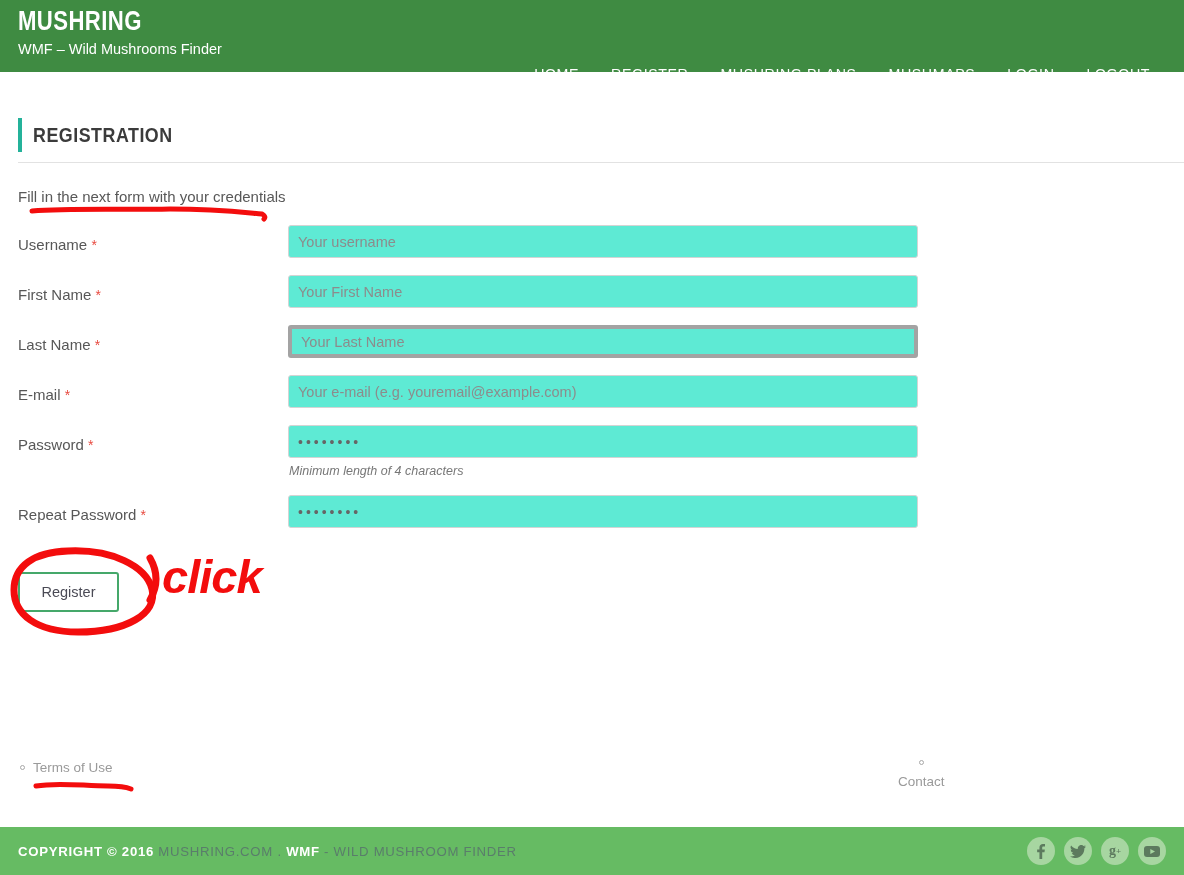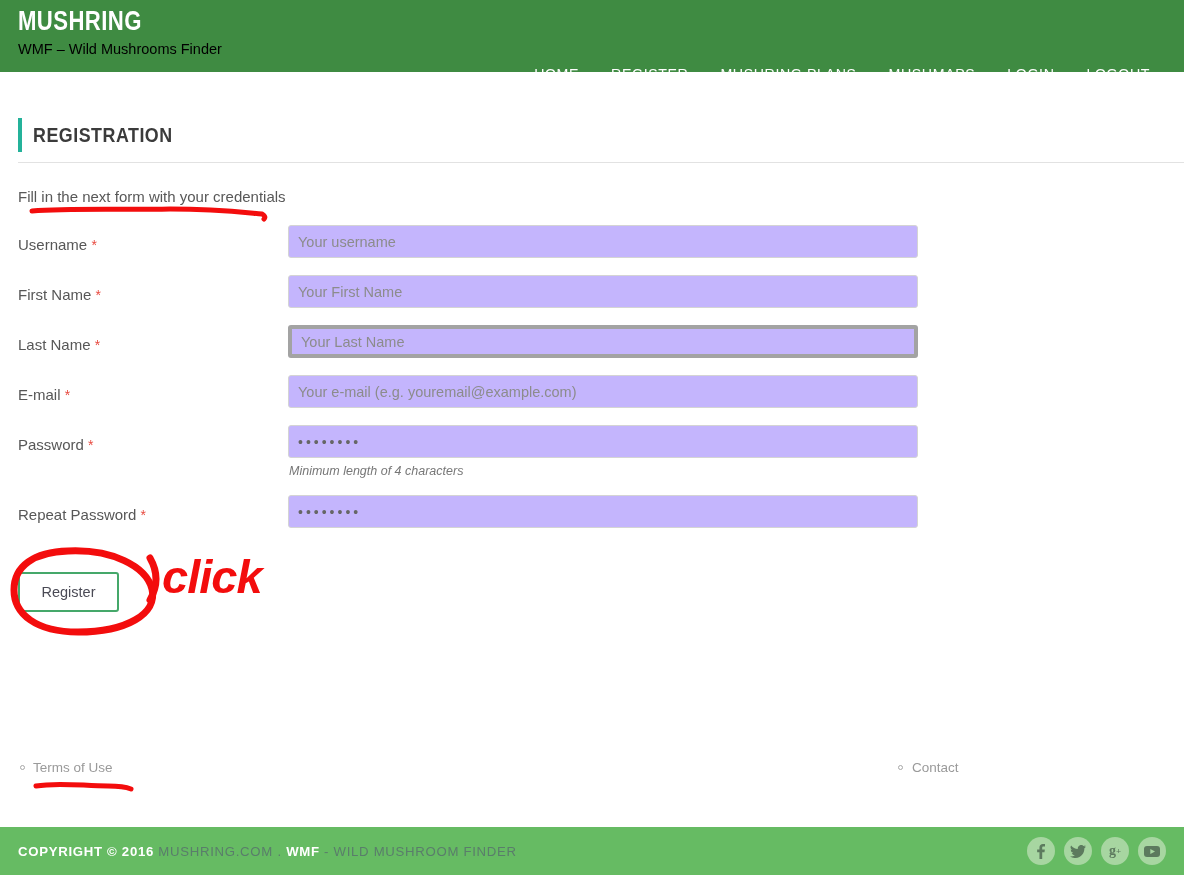--- a/index.html
+++ b/index.html
@@ -19,21 +19,21 @@
     background:#3f8b42;
     display:flex; align-items:flex-start; justify-content:space-between;
   }
   .brand { padding: 6px 0 0 18px; }
   .brand-title {
     color:#ffffff; font-size:27px; font-weight:700; letter-spacing:0.5px;
     line-height:30px; font-family:"Liberation Sans", sans-serif;
     transform: scaleX(0.82); transform-origin: left center;
   }
   .brand-sub {
-    color:#000000; font-size:14.5px; line-height:20px; margin-top:3px;
+    color:#ffffff; font-size:14.5px; line-height:20px; margin-top:3px;
     font-family:"Liberation Sans", sans-serif;
   }
 
   .main-nav {
     display:flex; align-items:center; gap:0px;
     padding-top:26px; padding-right:18px;
   }
   .nav-link {
     color:#ffffff; font-size:14.2px; letter-spacing:0.6px;
     text-decoration:none; padding: 0 16px; white-space:nowrap;
@@ -69,21 +69,21 @@
   .field-label {
     position:absolute; left:18px; top:10px;
     color:#575757; font-size:15px; line-height:20px;
     font-family:"Liberation Sans", sans-serif;
   }
   .req { color:#e8493f; font-size:14px; }
   .field-input {
     position:absolute; left:288px; top:0px;
     width:630px; height:33px;
     border:1px solid #d4d4d4; border-radius:3px;
-    background:#c4b5fd; padding: 0 9px;
+    background:#5eead4; padding: 0 9px;
     font-size:14.5px; color:#5a5a5a;
     font-family:"Liberation Sans", sans-serif;
     outline:none;
   }
   .field-input::placeholder { color:#8c8c8c; opacity:1; }
   .field-input.focused { border:4px solid #a3a3a3; }
   .pw-dots {
     letter-spacing:3px; color:#666; font-size:14px;
   }
   .help-text {
@@ -105,21 +105,21 @@
   .flink {
     position:absolute; display:flex; align-items:center; gap:9px;
     color:#9a9a9a; font-size:13.5px; text-decoration:none;
     font-family:"Liberation Sans", sans-serif;
   }
   .flink .bullet {
     width:5px; height:5px; border:1px solid #a8a8a8; border-radius:50%;
     display:inline-block;
   }
   .flink-left { left:20px; top:0;gap:8px; }
-  .flink-right { left:898px; top:0; }
+  .flink-right { left:898px; top:0;flex-direction:column; }
 
   
   .copyright-bar {
     position:absolute; left:0; top:827px; width:1184px; height:48px;
     background:#66bb63; display:flex; align-items:center;
     justify-content:space-between; padding: 0 18px; gap: 35px;
   }
   .copy-text {
     font-size:13.2px; letter-spacing:0.7px; color:#ffffff;
     font-family:"Liberation Sans", sans-serif;

